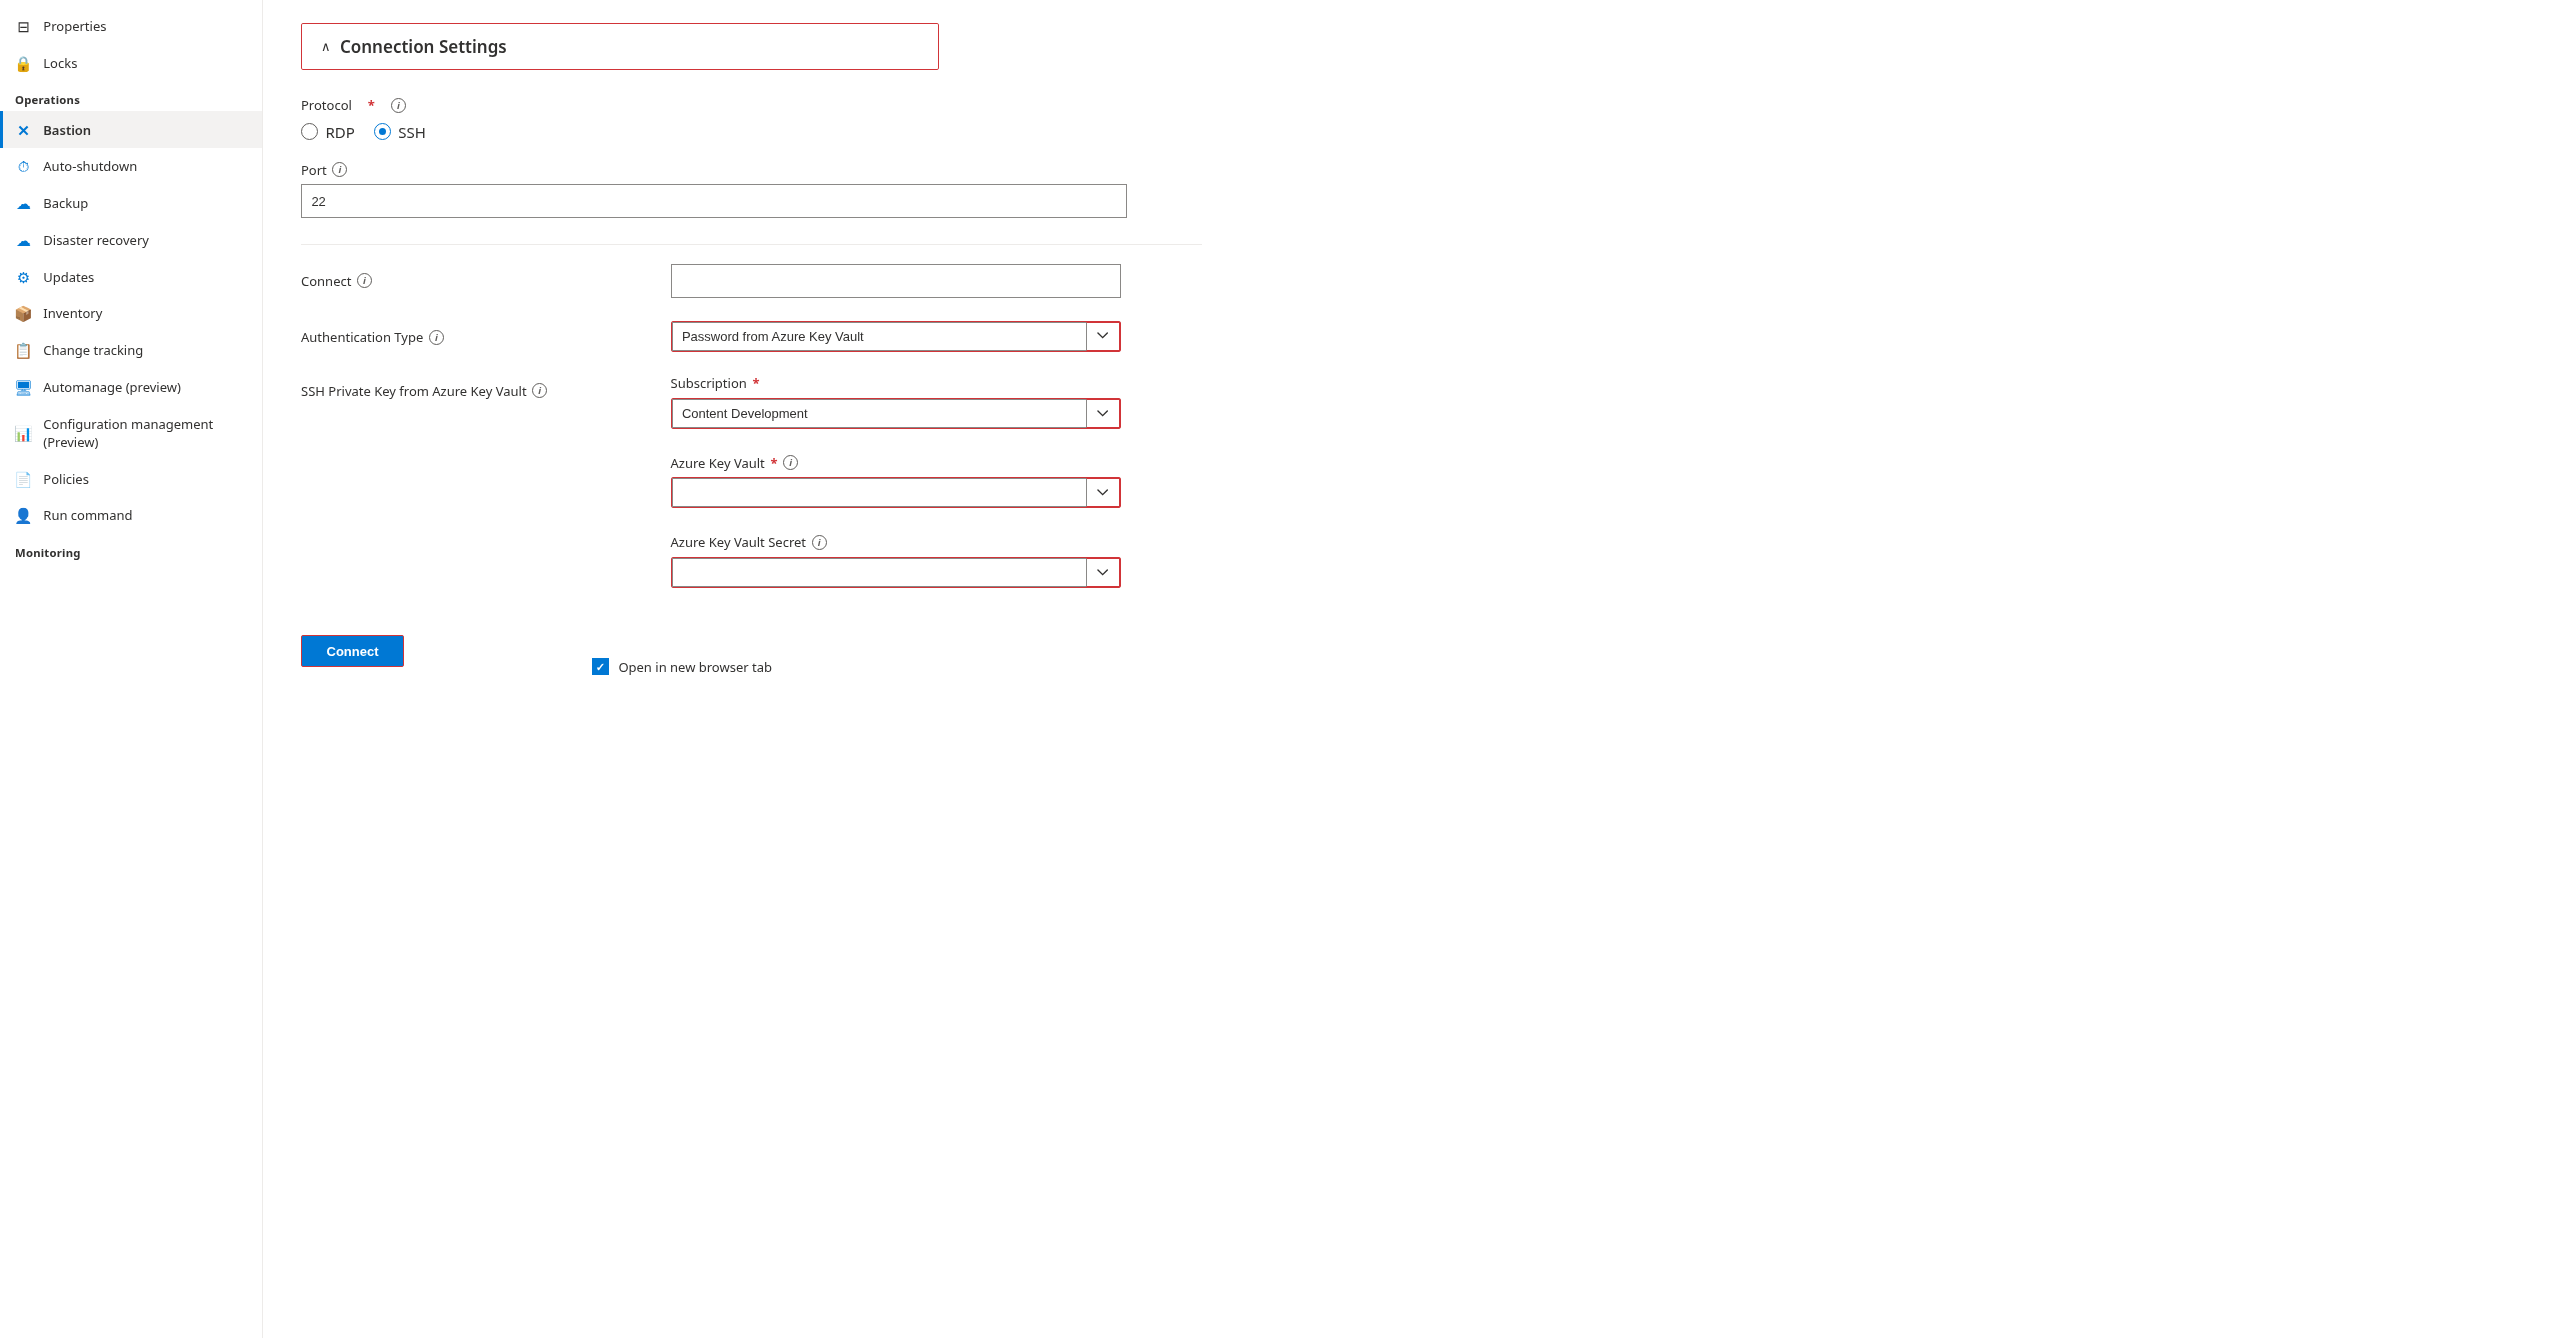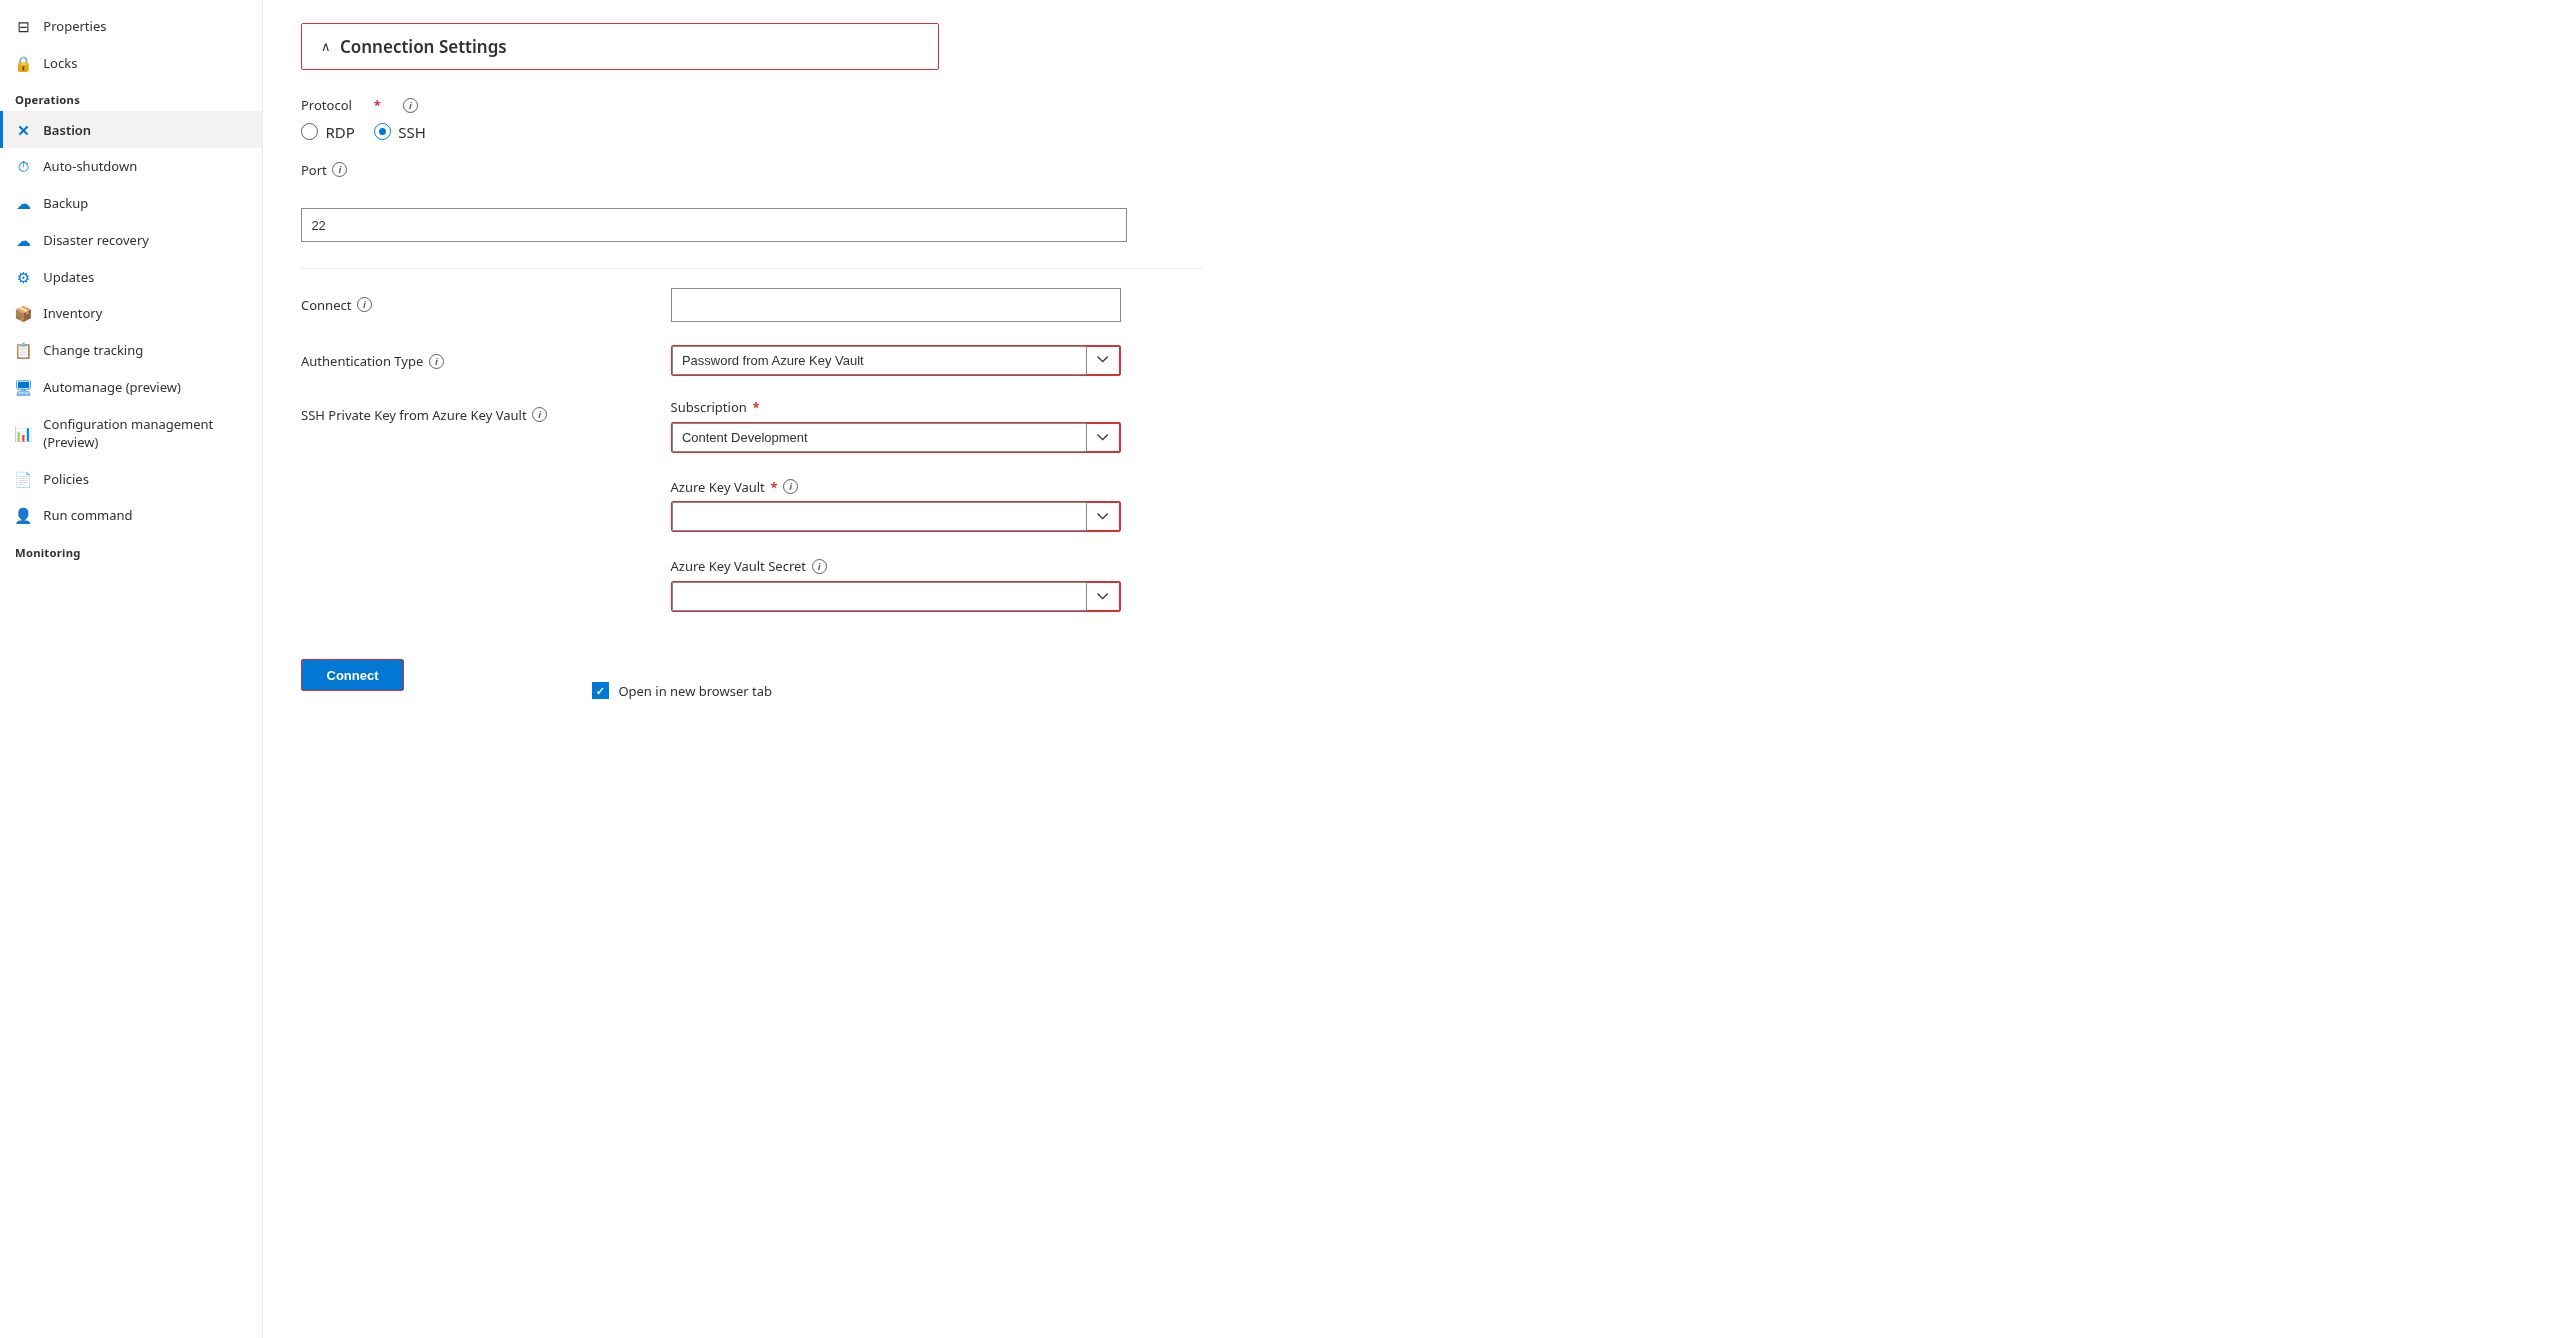--- a/index.html
+++ b/index.html
@@ -126,21 +126,21 @@
     
     .protocol-row {
       margin-bottom: 19px;
     }
     .protocol-label {
       font-size: 13px;
       color: #323130;
       margin-bottom: 7.5px;
       display: flex;
       align-items: center;
-      gap: 22px;
+      gap: 16px;
     }
     .required-star {
       color: #d13438;
       font-weight: 700;
     }
     .radio-group {
       display: flex;
       align-items: center;
       gap: 19px;
     }
@@ -404,21 +404,21 @@
           <span>SSH</span>
         </label>
       </div>
     </div>
 
     <div class="port-row">
       <div class="port-label">
         <span>Port</span>
         <span class="info-icon">i</span>
       </div>
-      <input type="text" class="text-input" value="22" style="max-width: 826px; margin-top: 24px;">
+      <input type="text" class="text-input" value="22" style="max-width: 826px;">
     </div>
 
     <hr class="divider">
 
     <div class="form-row">
       <div class="form-row-label">
         <span>Connect</span>
         <span class="info-icon">i</span>
       </div>
       <div class="form-row-content">

